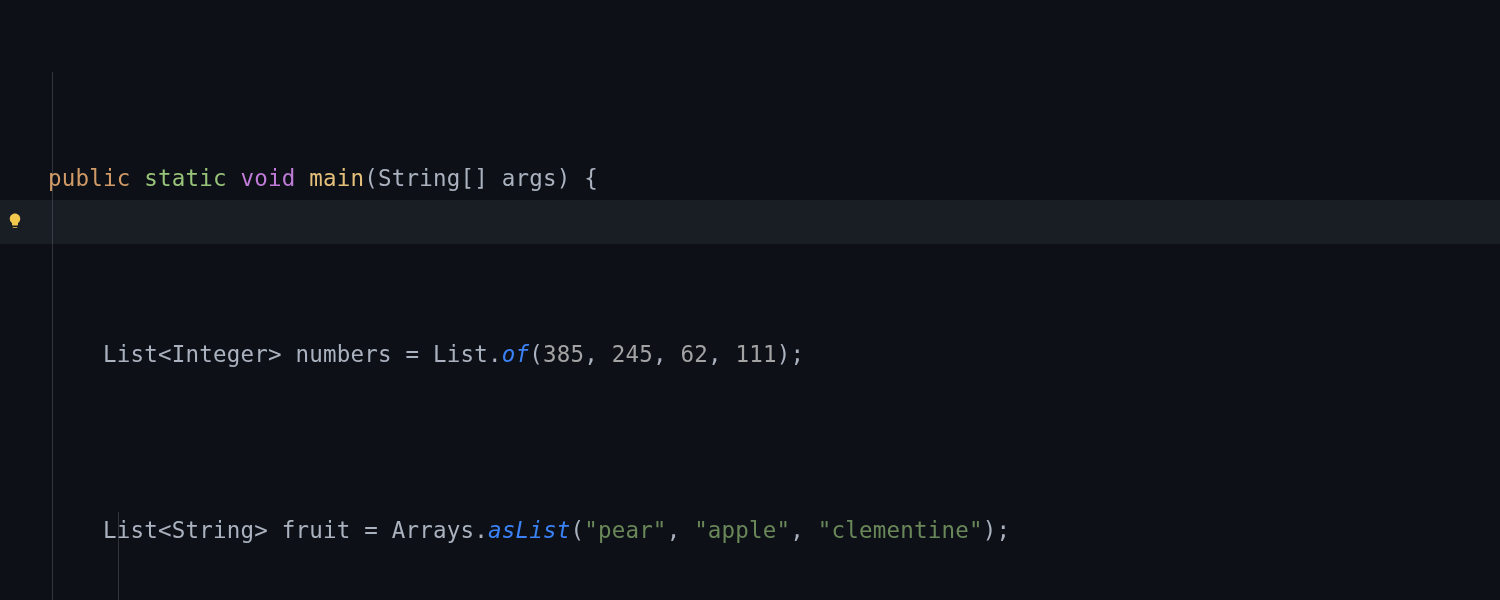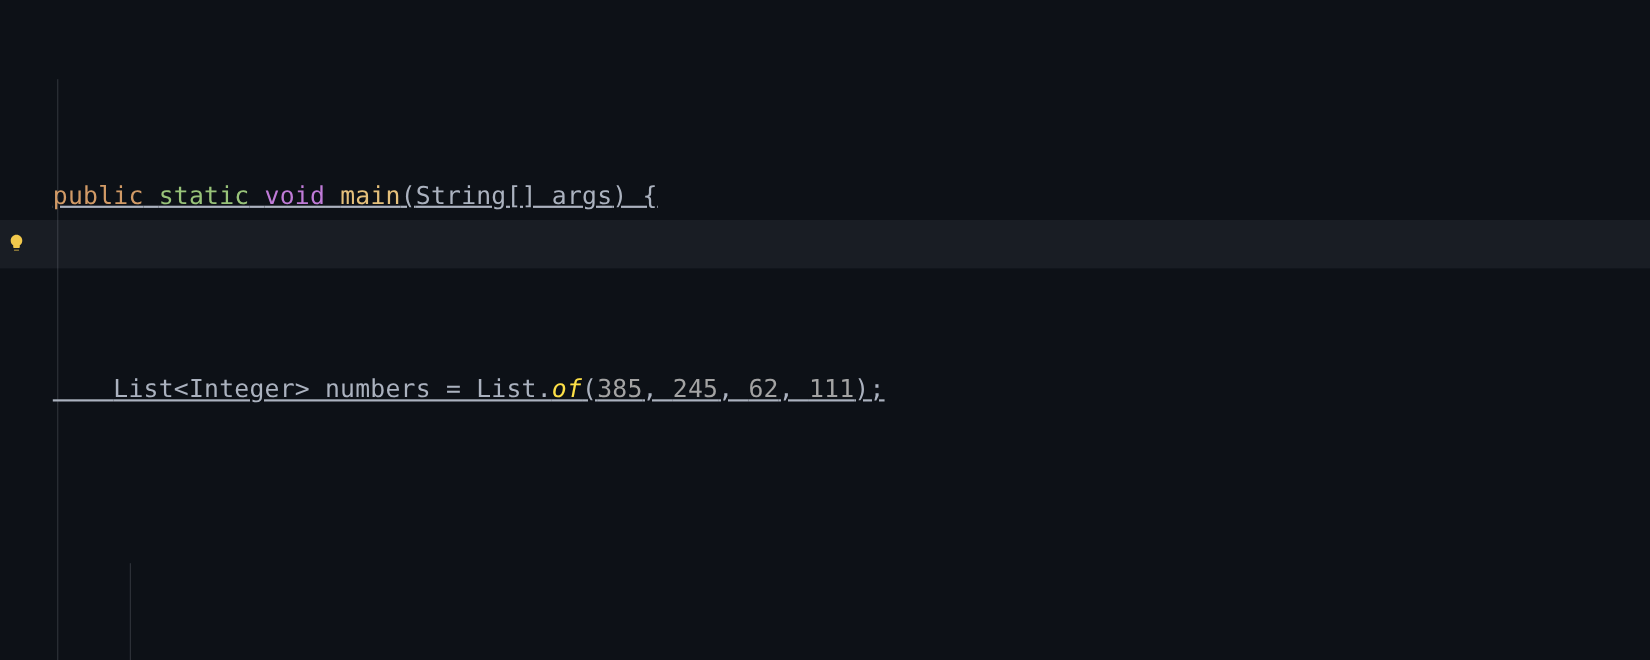--- a/index.html
+++ b/index.html
@@ -54,29 +54,29 @@
   }
   .indent-guide2 {
     position: absolute;
     left: 118px;
     top: 512px;
     height: 88px;
     width: 1px;
     background: rgba(171,178,191,0.22);
   }
   .line { position: relative; height: 44px; padding-left: 0;
-          display: block; text-decoration: underline; }
+          display: block; }
   .tok { display:inline; }        
   .kw-or{ color: #d19a66; }        
   .kw-gr{ color: #98c379; }        
   .kw-pu{ color: #c07bd8; }        
   .fn   { color: #e5c07b; }        
   .type { color: #abb2bf; }
   .pun  { color: #abb2bf; }
-  .emeth{ color: #fde047; font-style: italic; }  
+  .emeth{ color: #3b82f6; font-style: italic; }  
   .num  { color: #a3a3a3; }
   .str  { color: #6a8759; }
 </style>
 </head>
 <body>
 
 <div class="editor">
 
   <div class="highlight-line" style="top:200px"></div>
   <div class="indent-guide"></div>
@@ -87,20 +87,21 @@
       <path d="M9 21h6v-1H9v1zm3-19C8.14 2 5 5.14 5 9c0 2.38 1.19 4.47 3 5.74V17c0 .55.45 1 1 1h6c.55 0 1-.45 1-1v-2.26c1.81-1.27 3-3.36 3-5.74 0-3.86-3.14-7-7-7z"></path>
     </svg>
   </div>
 
   <div class="code">
     
     <span class="line"><span class="kw-or tok">public</span> <span class="kw-gr tok">static</span> <span class="kw-pu tok">void</span> <span class="fn tok">main</span><span class="pun tok">(</span><span class="type tok">String[] args</span><span class="pun tok">) {</span></span>
     
     <span class="line">    <span class="type tok">List&lt;Integer&gt; numbers = List.</span><span class="emeth tok">of</span><span class="pun tok">(</span><span class="num tok">385</span><span class="pun tok">, </span><span class="num tok">245</span><span class="pun tok">, </span><span class="num tok">62</span><span class="pun tok">, </span><span class="num tok">111</span><span class="pun tok">);</span></span>
     
+    <span class="line">    <span class="type tok">List&lt;String&gt; fruit = Arrays.</span><span class="emeth tok">asList</span><span class="pun tok">(</span><span class="str tok">"pear"</span><span class="pun tok">, </span><span class="str tok">"apple"</span><span class="pun tok">, </span><span class="str tok">"clementine"</span><span class="pun tok">);</span></span>
     
     
     
     
     
     
     
     
     
     

